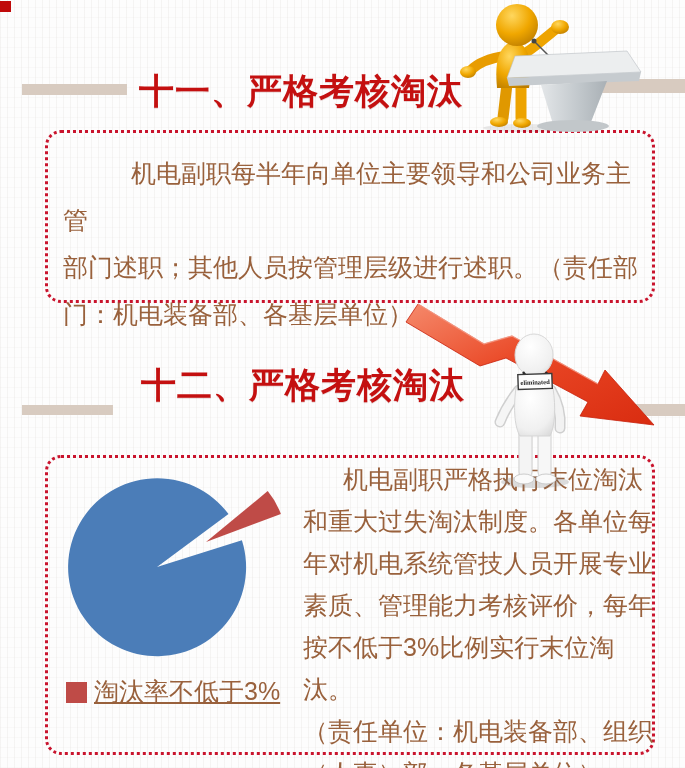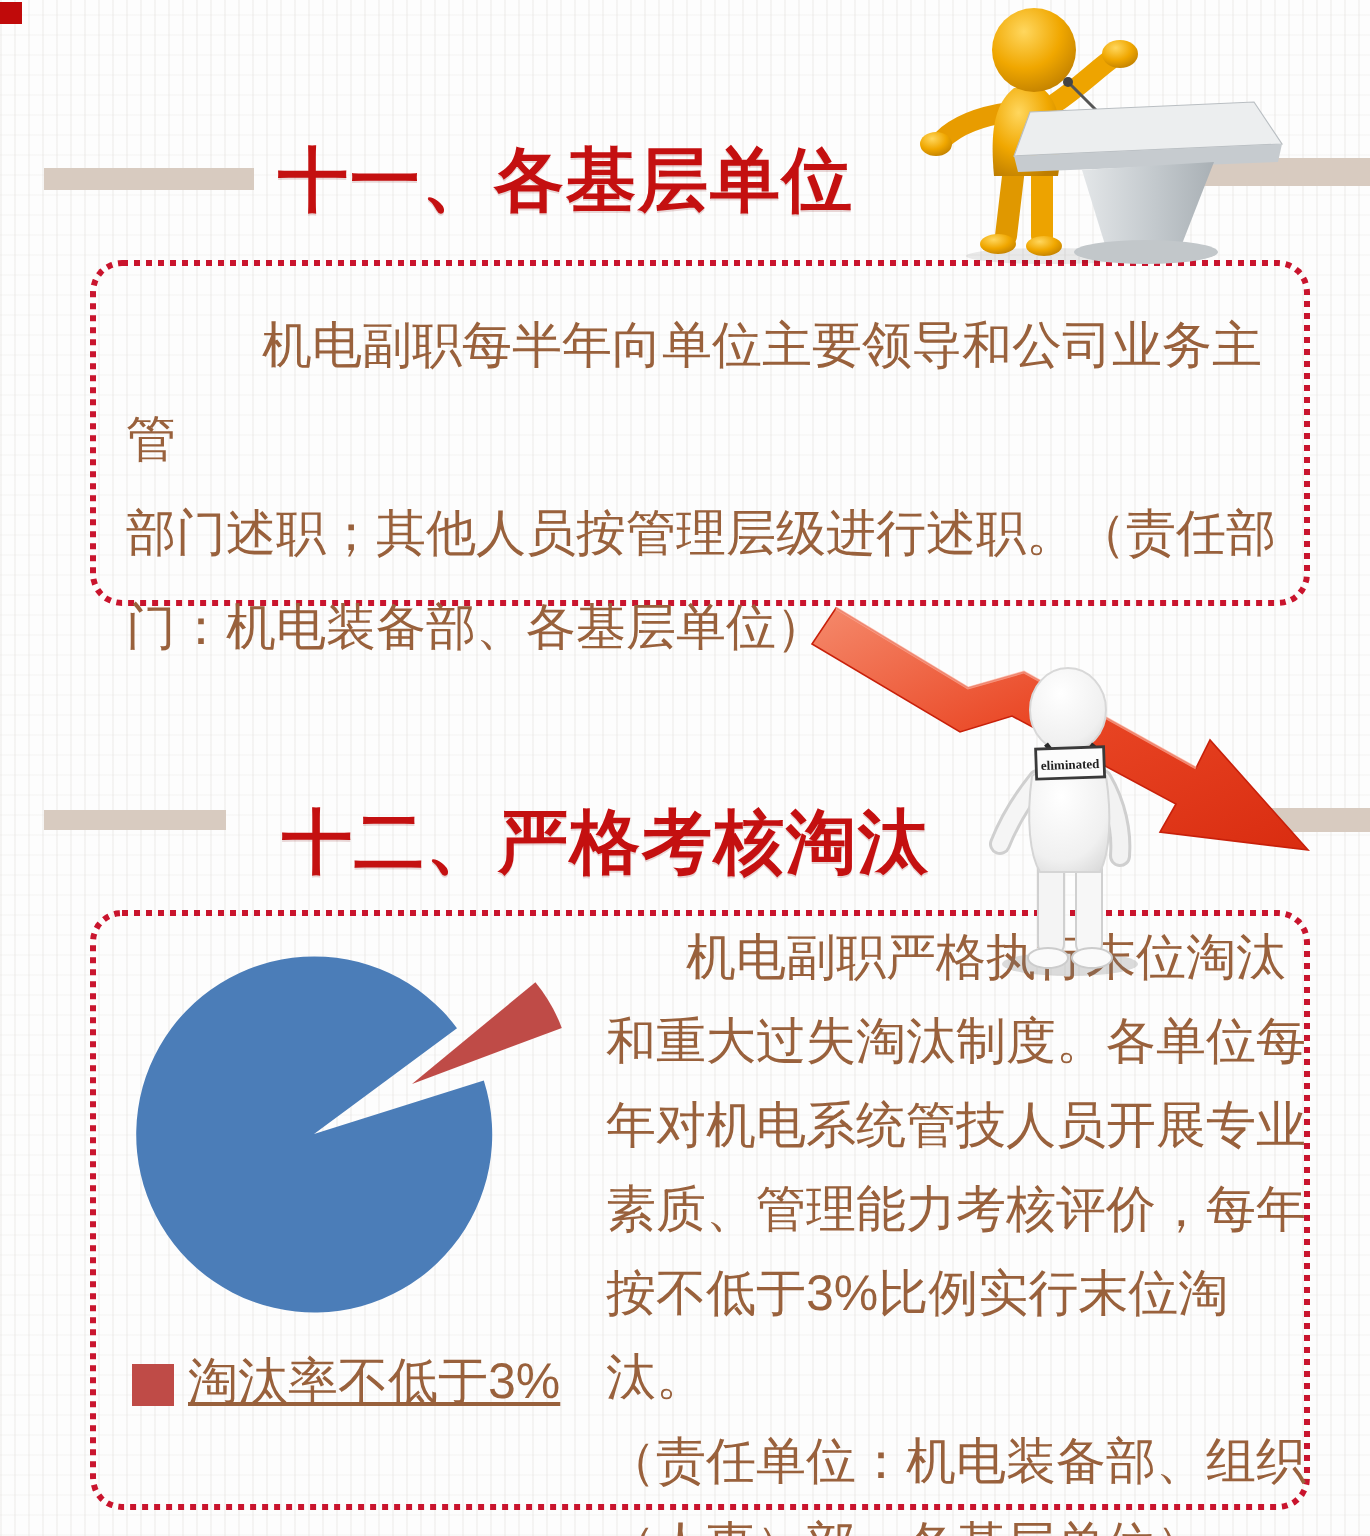--- a/index.html
+++ b/index.html
@@ -19,21 +19,21 @@
   #band2L{left:22px;top:405px;width:91px;height:10px;}
   #band2R{left:625px;top:404px;width:60px;height:12px;}
   #cornerSq{left:0;top:1px;width:11px;height:11px;background:#c00a0a;z-index:1;}
   
   .slide-title{
     position:absolute;z-index:2;font-size:35px;font-weight:900;line-height:1;
     color:#c41010;letter-spacing:1px;white-space:nowrap;
     text-shadow:0 1px 0 rgba(120,0,0,.15);
   }
   #title1{left:139px;top:73px;}
-  #title2{left:141px;top:404px;}
+  #title2{left:141px;top:367px;}
   
   .dotted-box{
     position:absolute;border:3px dotted #c9142d;border-radius:16px;z-index:1;
   }
   #box1{left:45px;top:130px;width:604px;height:167px;}
   #box2{left:45px;top:455px;width:604px;height:294px;}
   .body-text{
     margin:0;color:#99613c;white-space:pre-line;
   }
   #reportText{
@@ -56,21 +56,21 @@
 <body>
 
 <div class="slide">
 
   <div class="band" id="band1L"></div>
   <div class="band" id="band1R"></div>
   <div class="band" id="band2L"></div>
   <div class="band" id="band2R"></div>
   <div class="abs" id="cornerSq"></div>
 
-  <div class="slide-title" id="title1">十一、各基层单位</div>
+  <div class="slide-title" id="title1">十一、严格考核淘汰</div>
 
   <svg id="podiumSvg" viewBox="0 0 195 133" aria-hidden="true">
     <defs>
       <radialGradient id="org" cx="38%" cy="28%" r="80%">
         <stop offset="0%" stop-color="#ffd75e"></stop>
           <stop offset="55%" stop-color="#f0a700"></stop>
           <stop offset="100%" stop-color="#bd7d00"></stop>
       </radialGradient>
       <linearGradient id="pod" x1="0" y1="0" x2="1" y2="0">
         <stop offset="0%" stop-color="#e3e6e8"></stop>

